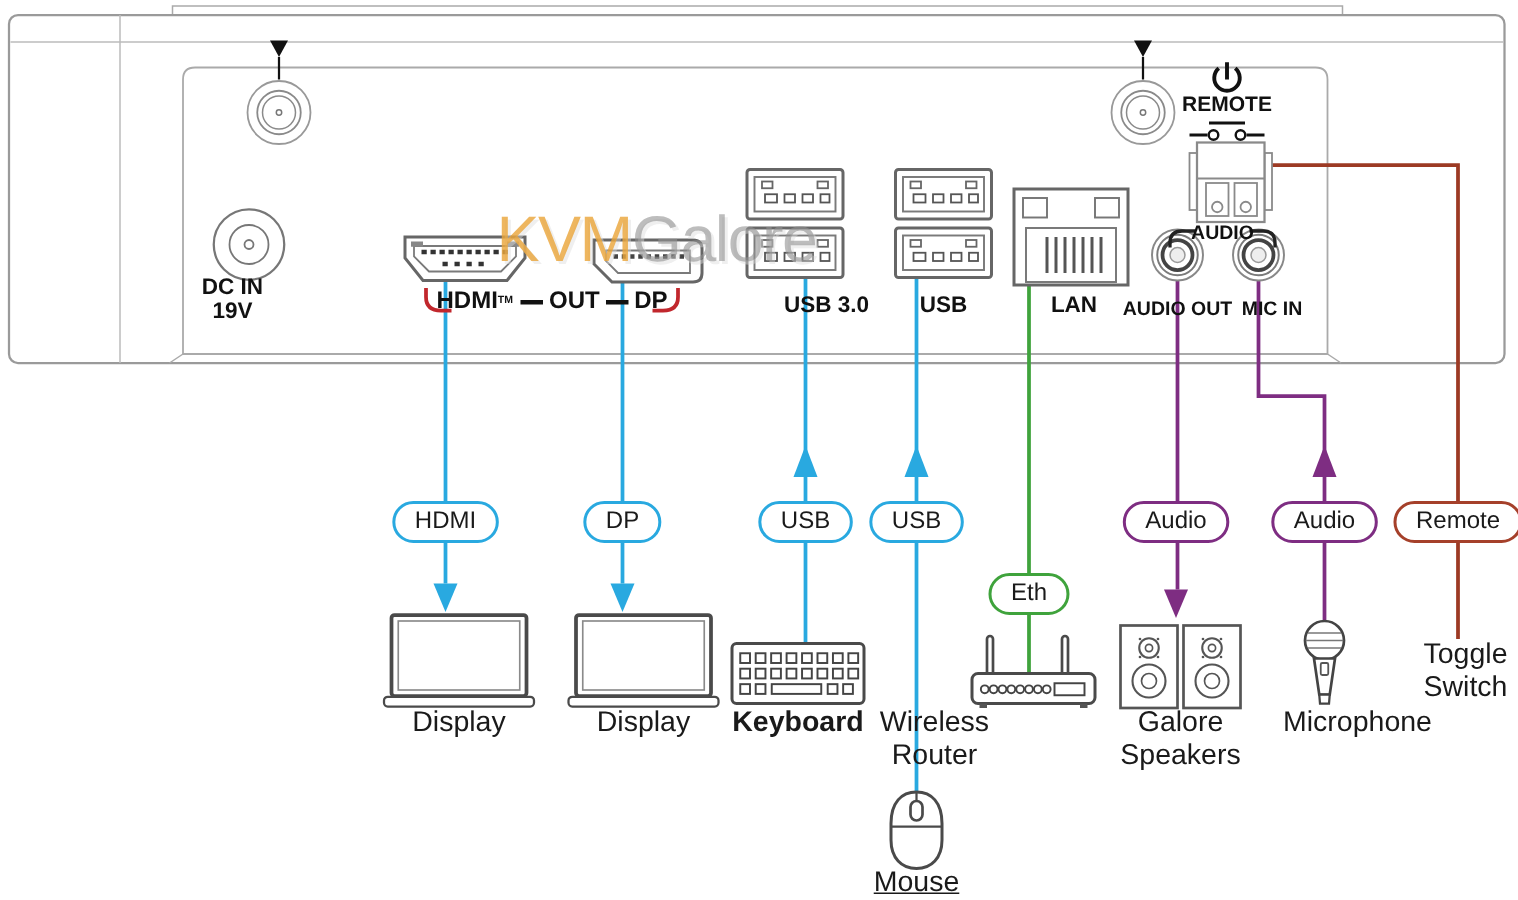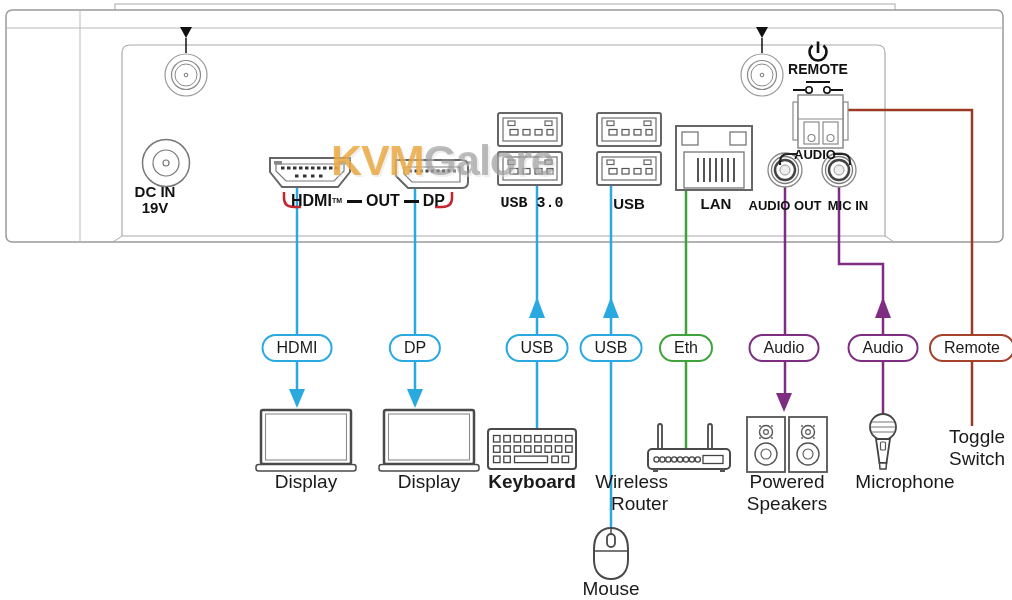--- a/index.html
+++ b/index.html
@@ -7,29 +7,29 @@
          font-family:"Liberation Sans",sans-serif;}
   svg{position:absolute;left:0;top:0;}
   .abs{position:absolute;}
   .ctr{transform:translateX(-50%);text-align:center;}
   .lbl{font-weight:bold;color:#111;font-size:15px;line-height:16px;white-space:nowrap;}
   .lbl-sm{font-size:13px;}
   .pill{position:absolute;top:334px;height:23px;padding:1px 13px 0 13px;border-radius:15px;
         border:2.5px solid #000;background:#fff;font-size:16px;color:#1a1a1a;
         transform:translateX(-50%);white-space:nowrap;line-height:22px;z-index:6;}
   .c-cyan{border-color:#29A9E0;}
-  .c-green{border-color:#3FA33C;}
+  .c-green{border-color:#3FA33C;margin-top:48px;}
   .c-purple{border-color:#7E2D82;}
   .c-brown{border-color:#A5402A;}
   .dev{position:absolute;top:471px;font-size:19px;line-height:22px;color:#1a1a1a;
        transform:translateX(-50%);text-align:center;z-index:5;}
   .videorow{display:flex;align-items:center;gap:0;font-weight:bold;font-size:16px;color:#111;}
   .dash{display:inline-block;width:15px;height:3px;background:#111;margin:0 4px;}
   .tm{font-size:7px;font-weight:bold;vertical-align:top;line-height:10px;margin:0 1px 0 0;}
-  .wm{position:absolute;left:331px;top:136px;font-size:43px;font-weight:bold;
+  .wm{position:absolute;left:331px;top:136px;font-size:43px;font-weight:normal;
       letter-spacing:-1px;z-index:7;white-space:nowrap;
       text-shadow:2px 2px 0 rgba(220,220,220,0.45);}
   .wm .p1{color:rgba(234,166,60,0.82);}
   .wm .p2{color:rgba(145,145,145,0.60);}
 </style>
 </head>
 <body>
 
 <div id="stage">
 
@@ -308,39 +308,39 @@
 
   <div class="abs videorow" style="left:368px;top:192px;transform:translateX(-50%);">
     <span>HDMI</span>
       <span class="tm">TM</span>
       <span class="dash"></span>
       <span>OUT</span>
       <span class="dash"></span>
       <span>DP</span>
   </div>
 
-  <div class="abs ctr lbl" style="left:532px;top:196px;font-family:Liberation Mono, monospace;">USB 3.0</div>
+  <div class="abs ctr lbl" style="left:551px;top:196px;">USB 3.0</div>
   <div class="abs ctr lbl" style="left:629px;top:196px;">USB</div>
   <div class="abs ctr lbl" style="left:716px;top:196px;">LAN</div>
   <div class="abs ctr lbl lbl-sm" style="left:785px;top:198px;">AUDIO OUT</div>
   <div class="abs ctr lbl lbl-sm" style="left:848px;top:198px;">MIC IN</div>
   <div class="abs ctr lbl lbl-sm" style="left:815px;top:147px;">AUDIO</div>
   <div class="abs ctr lbl" style="left:818px;top:61px;font-size:14px;">REMOTE</div>
 
   <div class="pill c-cyan" style="left:297px;">HDMI</div>
   <div class="pill c-cyan" style="left:415px;">DP</div>
   <div class="pill c-cyan" style="left:537px;">USB</div>
   <div class="pill c-cyan" style="left:611px;">USB</div>
   <div class="pill c-green" style="left:686px;">Eth</div>
   <div class="pill c-purple" style="left:784px;">Audio</div>
   <div class="pill c-purple" style="left:883px;">Audio</div>
   <div class="pill c-brown" style="left:972px;">Remote</div>
 
   <div class="dev" style="left:306px;">Display</div>
   <div class="dev" style="left:429px;">Display</div>
   <div class="dev" style="left:532px;font-weight:bold;">Keyboard</div>
-  <div class="dev" style="left:611px;top:578px;">Mouse</div>
-  <div class="dev" style="left:623px;width:90px;text-align:right;">Wireless Router</div>
-  <div class="dev" style="left:787px;width:92px;">Powered Speakers</div>
+  <div class="dev" style="left:611px;top:578px;text-decoration:underline;">Mouse</div>
+  <div class="dev" style="left:623px;width:90px;">Wireless Router</div>
+  <div class="dev" style="left:787px;width:92px;">Galore Speakers</div>
   <div class="dev" style="left:885px;width:120px;padding-left:40px;">Microphone</div>
   <div class="dev" style="left:977px;top:426px;width:80px;">Toggle Switch</div>
 
 </div>
 
 </body></html>

